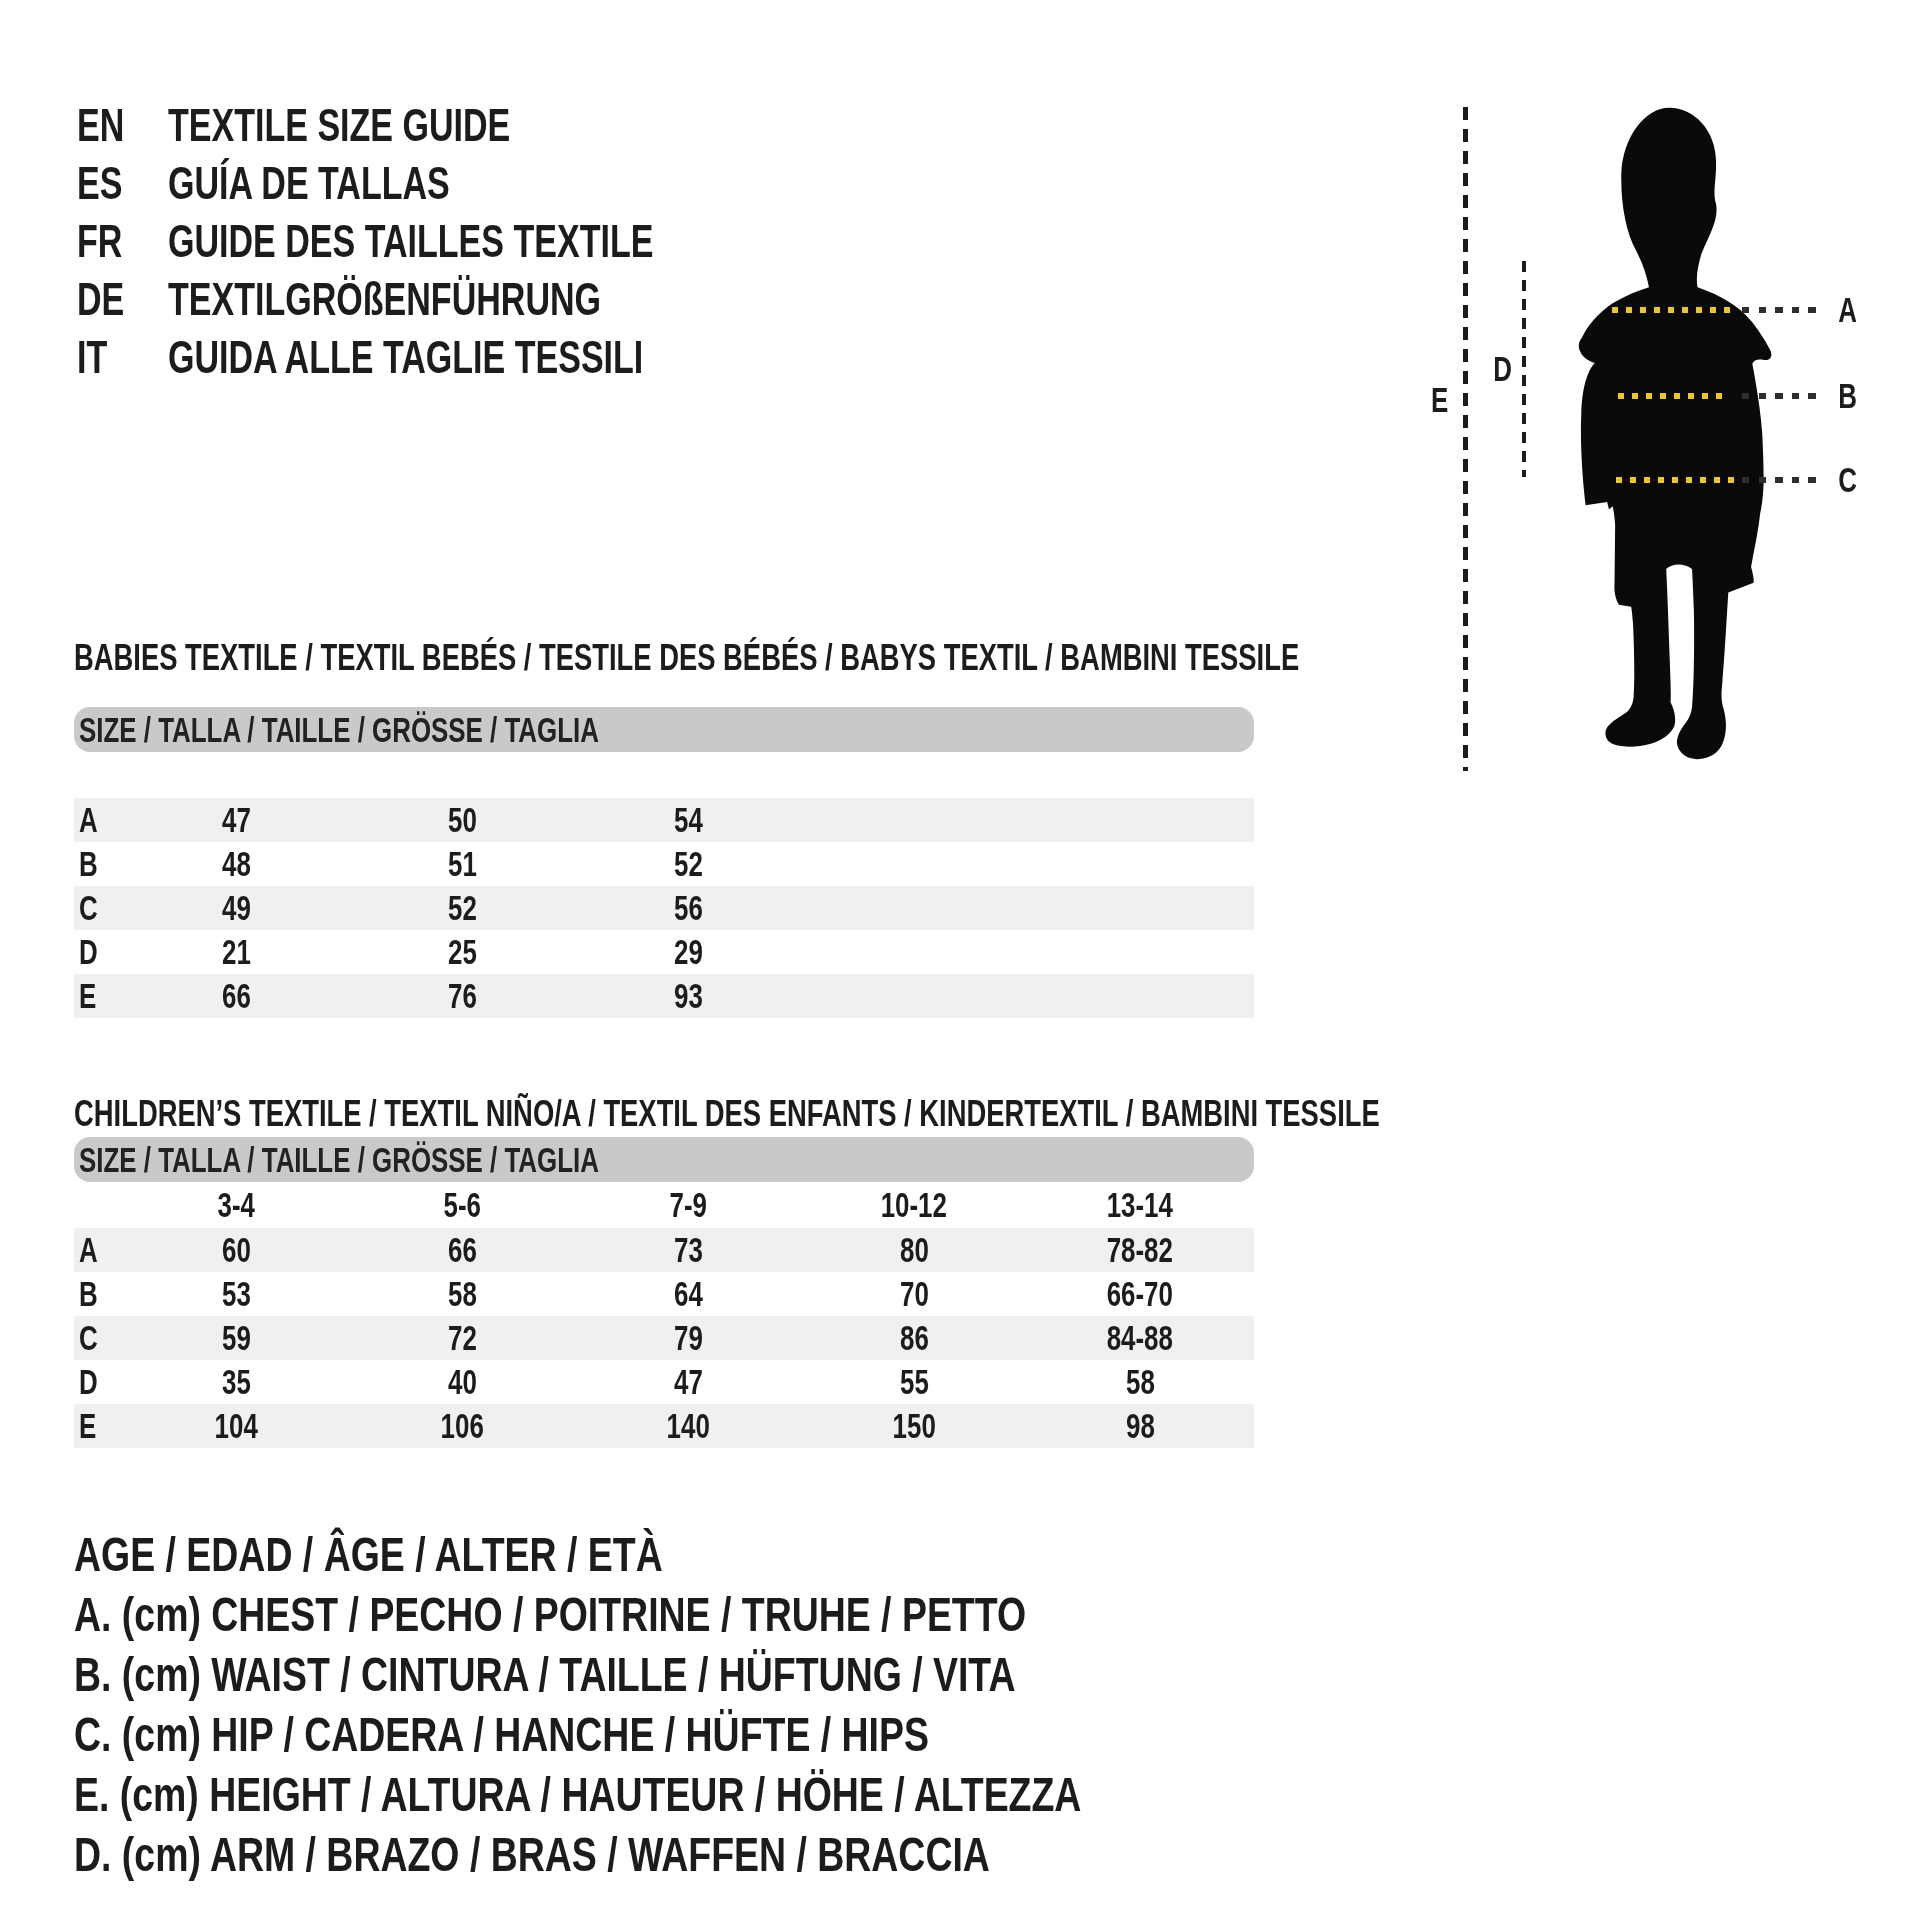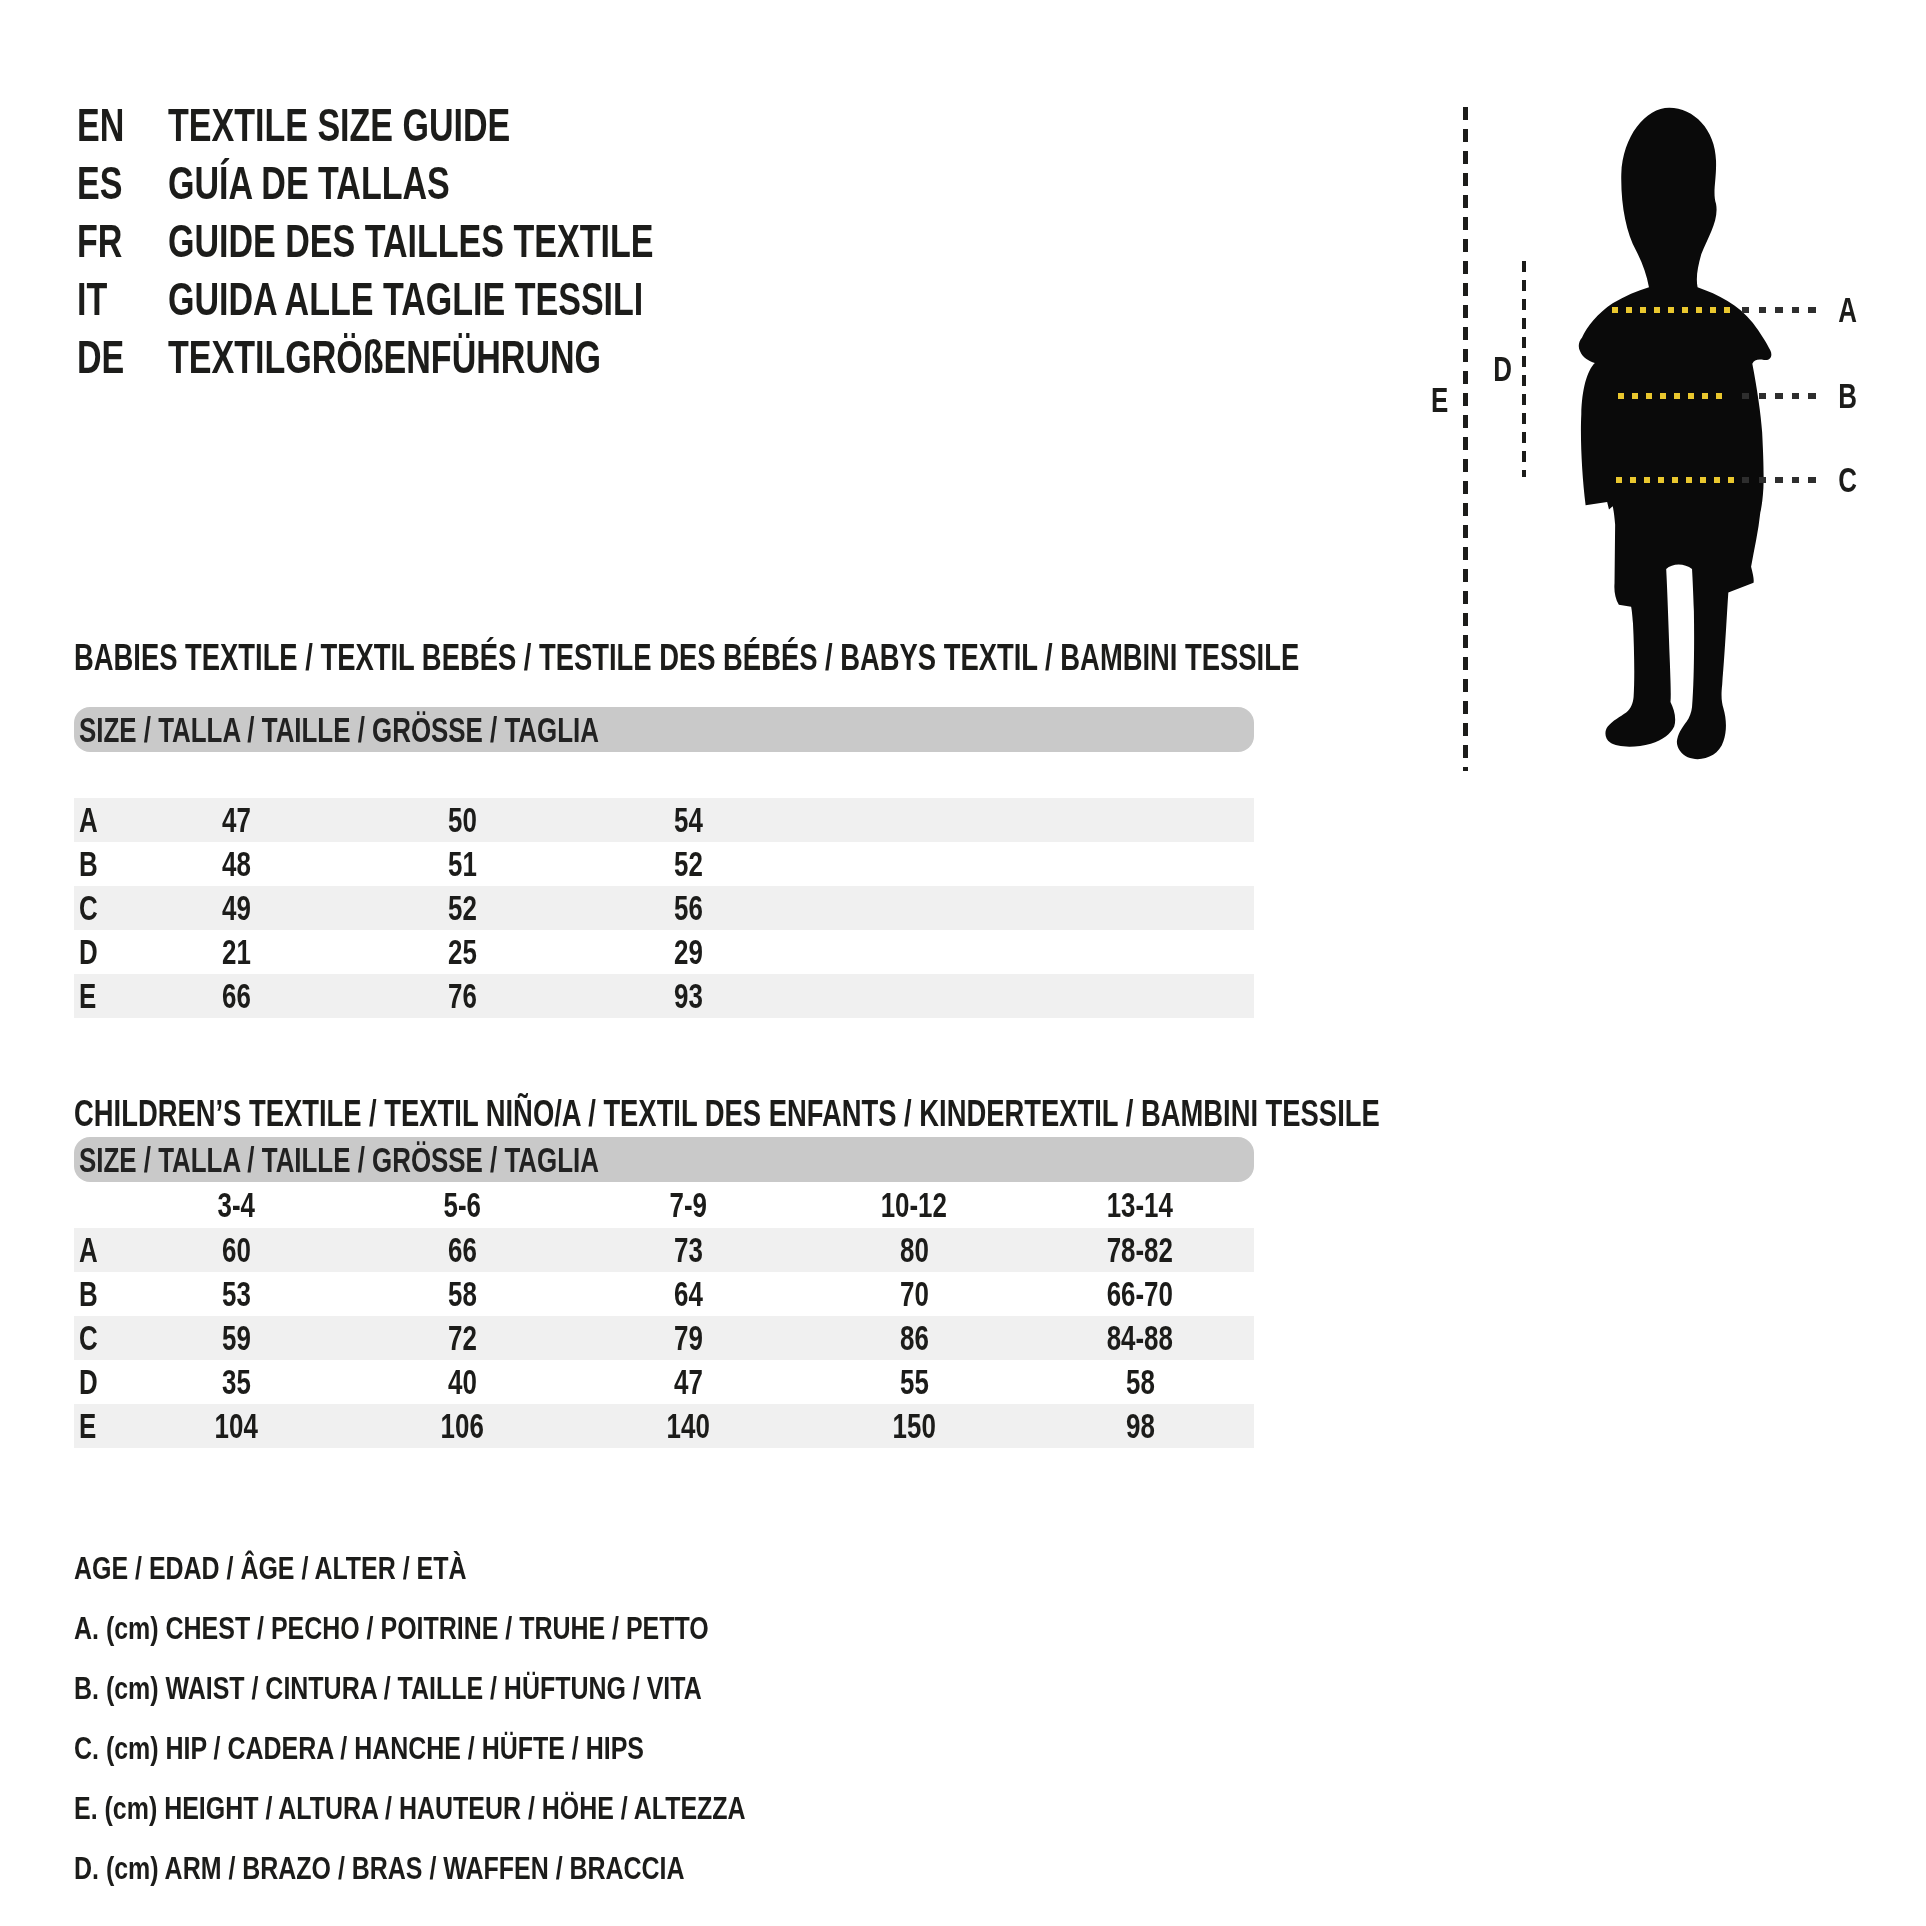--- a/index.html
+++ b/index.html
@@ -34,21 +34,21 @@
   .thead-row,.t-row{position:absolute;left:74px;width:1180px;display:flex;align-items:center;font-size:35px;}
   .thead-row{height:46px;}
   .t-rows{position:absolute;left:74px;width:1180px;}
   .t-row{position:relative;left:0;height:44px;}
   .t-row.stripe{background:#f0f0f0;}
   .c-label{width:49px;padding-left:5px;box-sizing:border-box;}
   .c-val{width:226px;text-align:center;}
 
   
   #legend{position:absolute;left:74px;top:1527px;}
-  .legend-line{height:60px;display:flex;align-items:flex-end;font-size:32px;}
+  .legend-line{height:60px;display:flex;align-items:flex-start;font-size:48px;}
   .legend-line .cx{transform:scaleX(0.78);}
 </style>
 </head>
 <body>
 
 <div id="canvas">
 
   <div id="lang-block">
     <div class="lang-row">
       <div class="lang-code"><span class="cx">EN</span></div>
@@ -56,26 +56,26 @@
     </div>
     <div class="lang-row">
       <div class="lang-code"><span class="cx">ES</span></div>
       <div><span class="cx">GUÍA DE TALLAS</span></div>
     </div>
     <div class="lang-row">
       <div class="lang-code"><span class="cx">FR</span></div>
       <div><span class="cx">GUIDE DES TAILLES TEXTILE</span></div>
     </div>
     <div class="lang-row">
+      <div class="lang-code"><span class="cx">DE</span></div>
+      <div><span class="cx">TEXTILGRÖßENFÜHRUNG</span></div>
+    </div>
+    <div class="lang-row">
       <div class="lang-code"><span class="cx">IT</span></div>
       <div><span class="cx">GUIDA ALLE TAGLIE TESSILI</span></div>
-    </div>
-    <div class="lang-row">
-      <div class="lang-code"><span class="cx">DE</span></div>
-      <div><span class="cx">TEXTILGRÖßENFÜHRUNG</span></div>
     </div>
   </div>
 
   <div id="figure">
 
     <div class="vdash-e" style="left:46px;top:8px;height:664px;"></div>
 
     <div class="vdash-d" style="left:105px;top:162px;height:216px;"></div>
 
     <svg class="abs" style="left:160px;top:7.4px;" width="203" height="658" viewBox="0 0 330 1068" aria-hidden="true">

